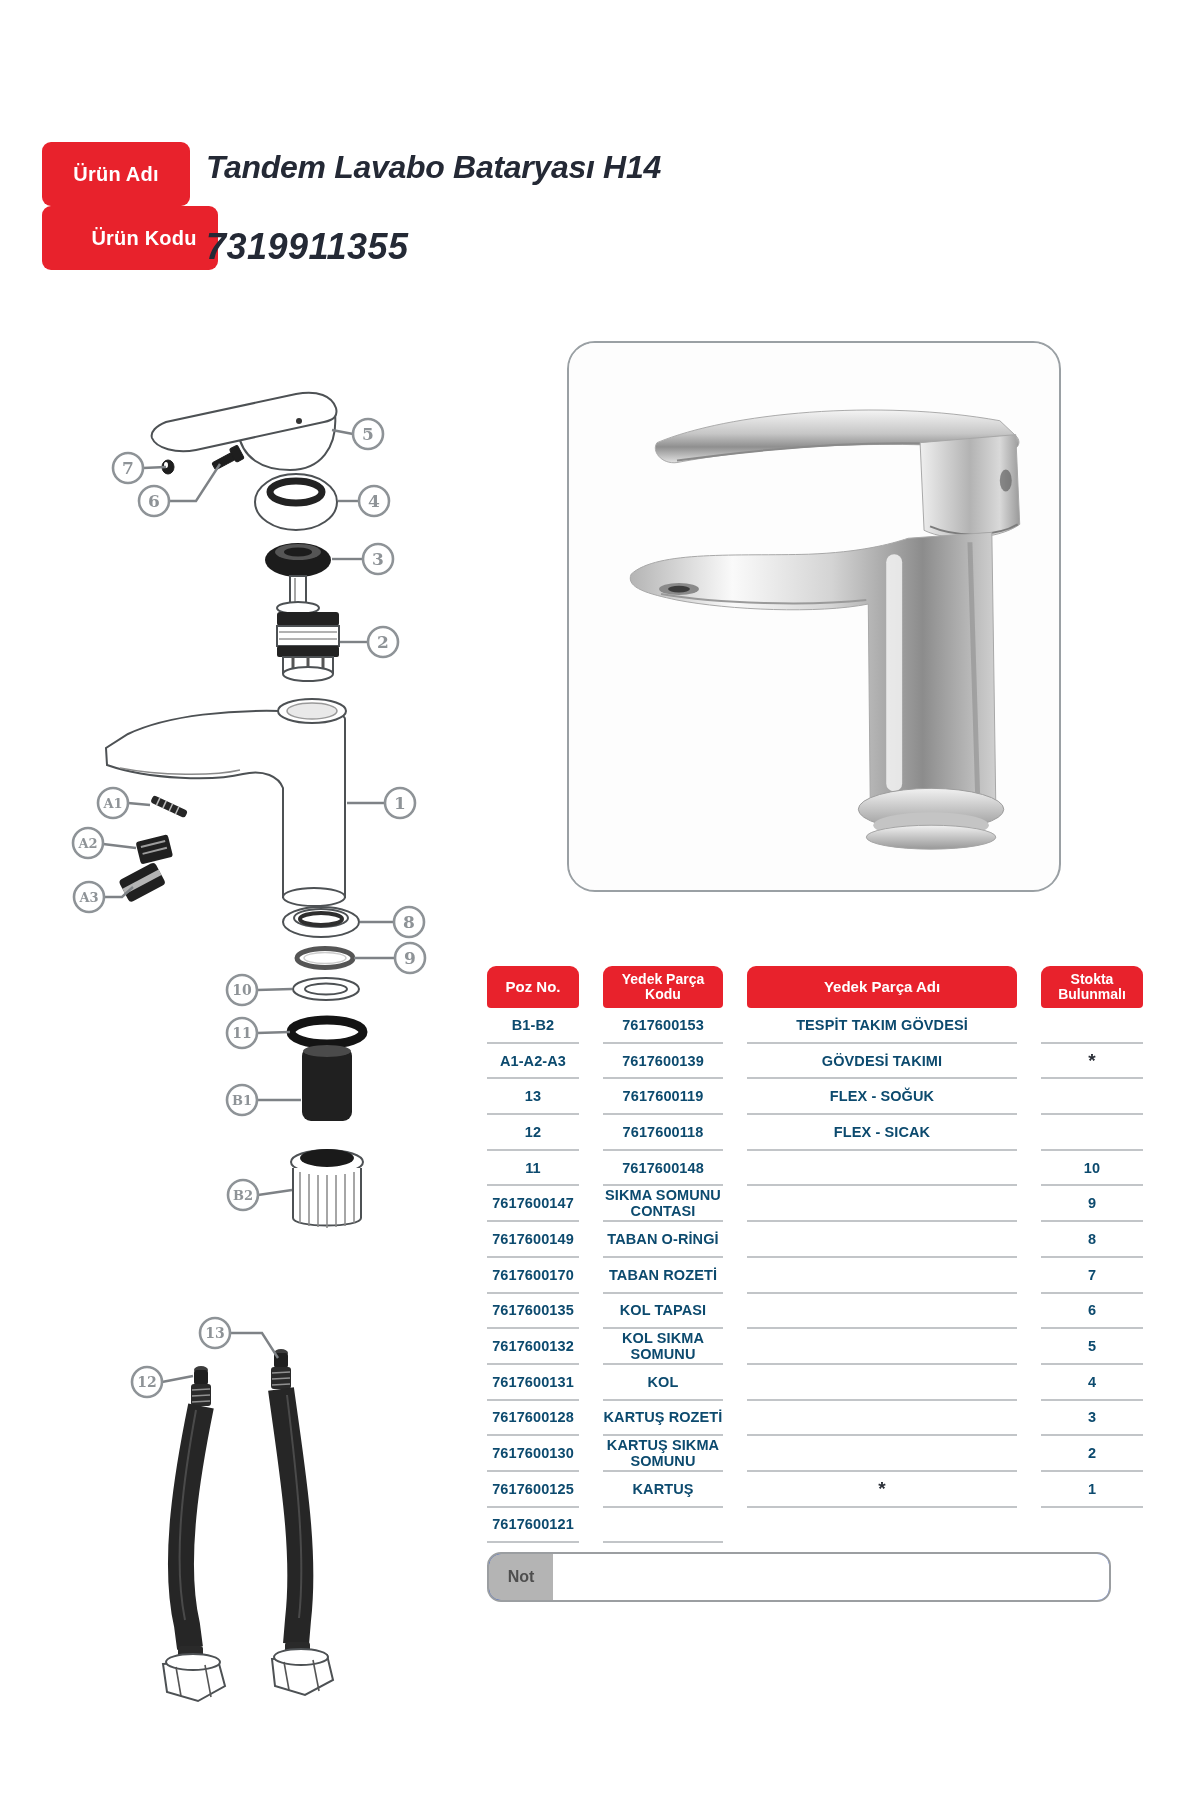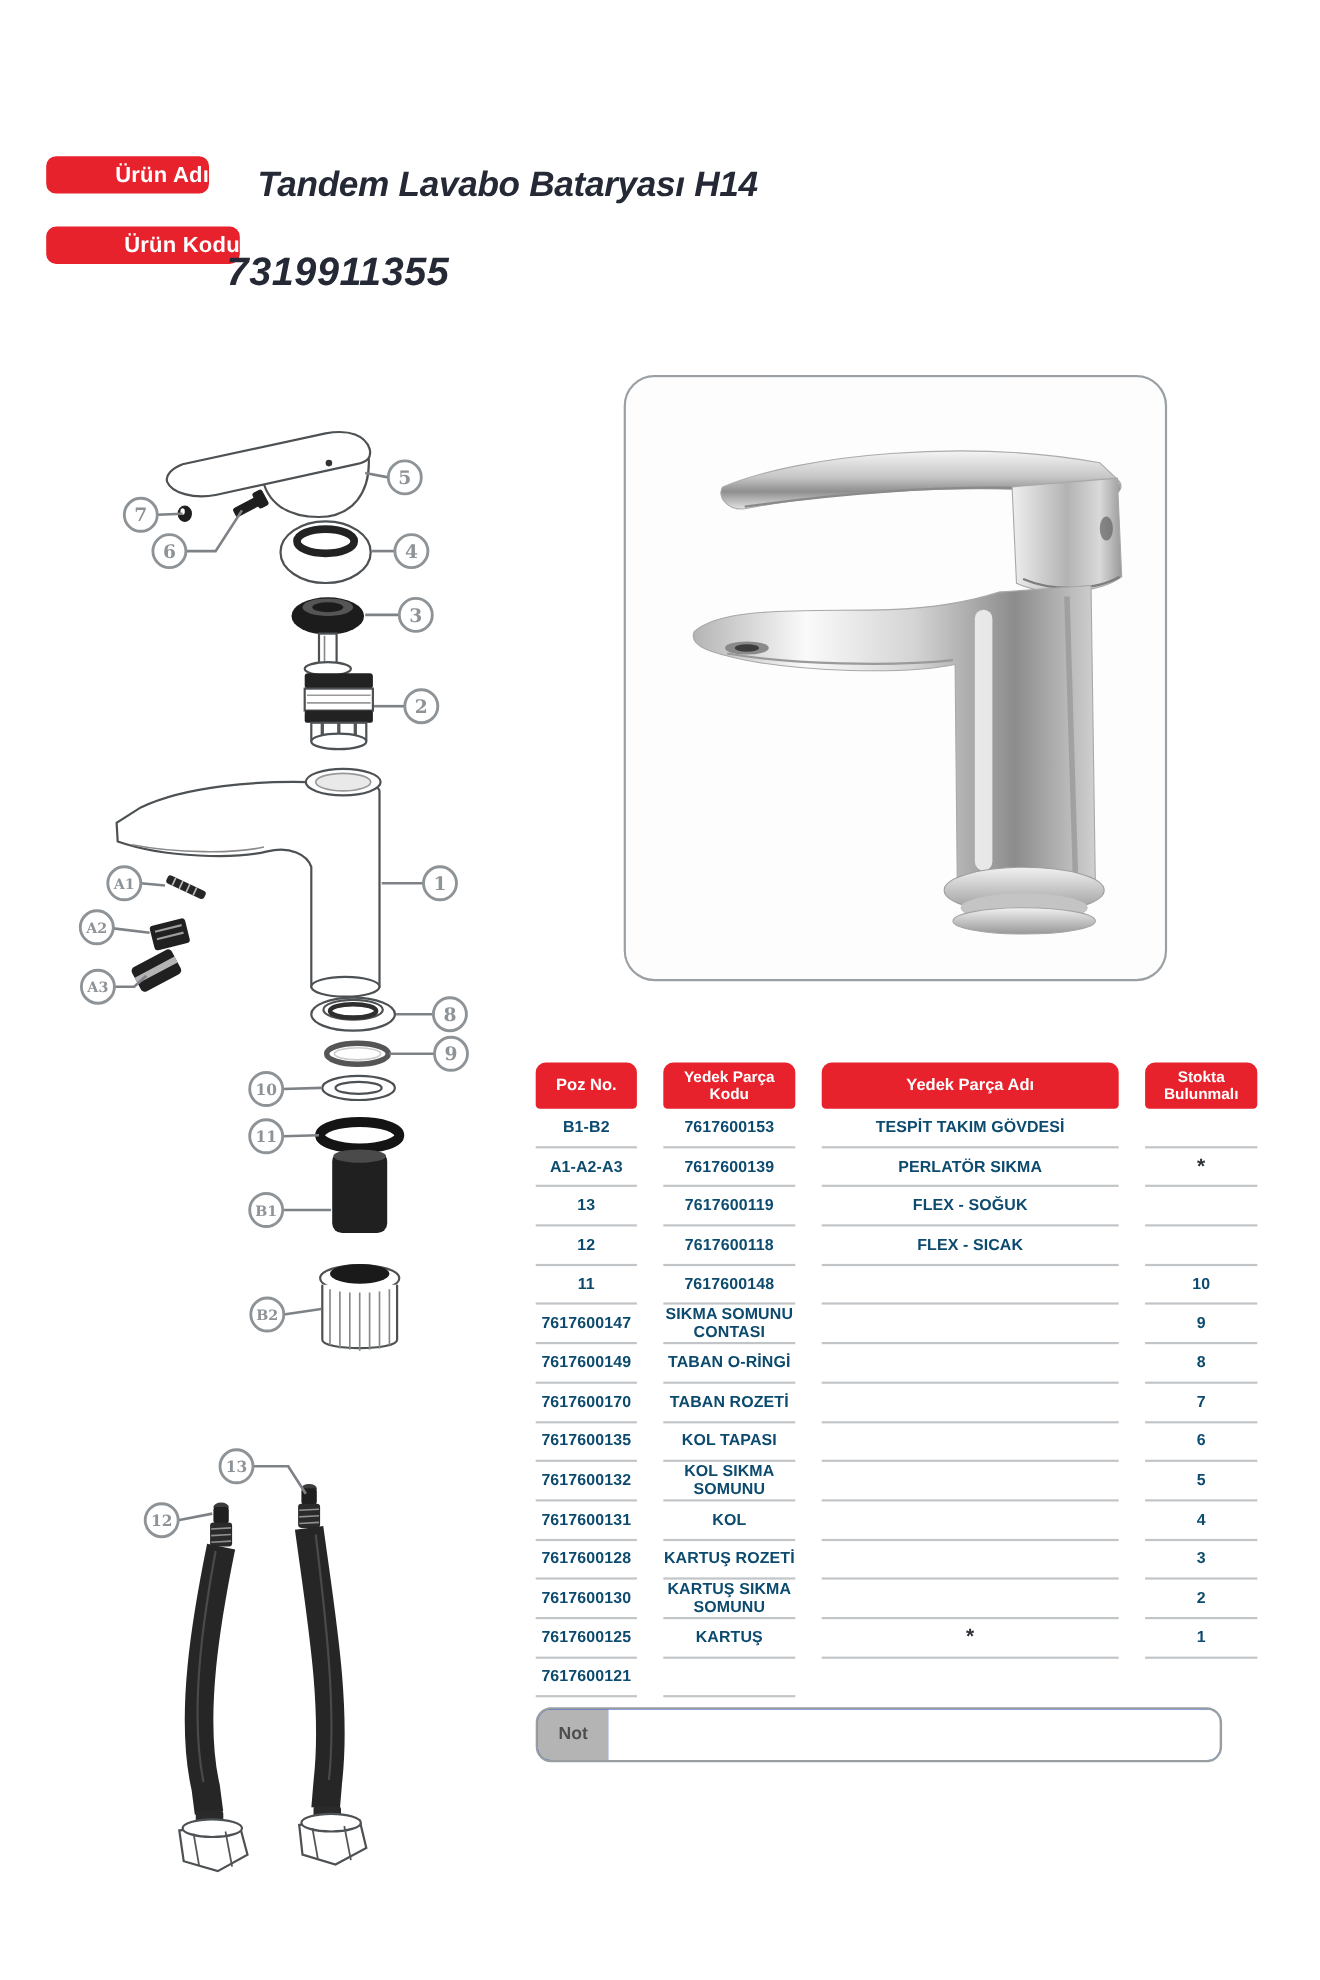--- a/index.html
+++ b/index.html
@@ -1,26 +1,26 @@
 <!DOCTYPE html>
 <html><head>
 <meta charset="utf-8">
 <style>
   html,body{margin:0;padding:0;background:#ffffff;}
   #page{position:relative;width:1200px;height:1800px;background:#ffffff;overflow:hidden;
         font-family:"Liberation Sans",sans-serif;}
 
   
-  .badge{position:absolute;left:42px;width:148px;height:34px;background:#e8222c;
+  .badge{position:absolute;left:42px;width:148px;height:64px;background:#e8222c;
          border-radius:9px;color:#ffffff;font-size:20px;font-weight:bold;
-         display:flex;align-items:center;justify-content:flex-end;letter-spacing:0.2px;}
+         display:flex;align-items:center;justify-content:center;letter-spacing:0.2px;}
   #badge-name{top:142px;}
   #badge-code{top:206px;padding-left:28px;}
   .head-value{position:absolute;left:206px;color:#242935;font-weight:bold;font-style:italic;}
-  #product-name{top:149px;font-size:32px;letter-spacing:-0.3px;margin-left:28px;}
+  #product-name{top:149px;font-size:32px;letter-spacing:-0.3px;}
   #product-code{top:226px;font-size:36px;letter-spacing:0.5px;}
 
   
   #photo-frame{position:absolute;left:567px;top:341px;width:490px;height:547px;
                border:2.5px solid #9aa0a4;border-radius:28px;background:#fdfdfd;overflow:hidden;}
 
   
   #diagram{position:absolute;left:0px;top:320px;width:430px;height:1440px;}
 
   
@@ -363,21 +363,21 @@
     <div class="hcell small">Stokta
 Bulunmalı</div>
   </div>
   <div class="tgrid" id="table-body">
       <div class="cell col-poz">B1-B2</div>
       <div class="cell col-kod">7617600153</div>
       <div class="cell col-ad">TESPİT TAKIM GÖVDESİ</div>
       <div class="cell col-stok"></div>
       <div class="cell col-poz">A1-A2-A3</div>
       <div class="cell col-kod">7617600139</div>
-      <div class="cell col-ad">PERLATÖR SIKMA</div>
+      <div class="cell col-ad">GÖVDESİ TAKIMI</div>
       <div class="cell col-stok">*</div>
       <div class="cell col-poz">13</div>
       <div class="cell col-kod">7617600119</div>
       <div class="cell col-ad">FLEX - SOĞUK</div>
       <div class="cell col-stok"></div>
       <div class="cell col-poz">12</div>
       <div class="cell col-kod">7617600118</div>
       <div class="cell col-ad">FLEX - SICAK</div>
       <div class="cell col-stok"></div>
       <div class="cell col-poz">11</div>

